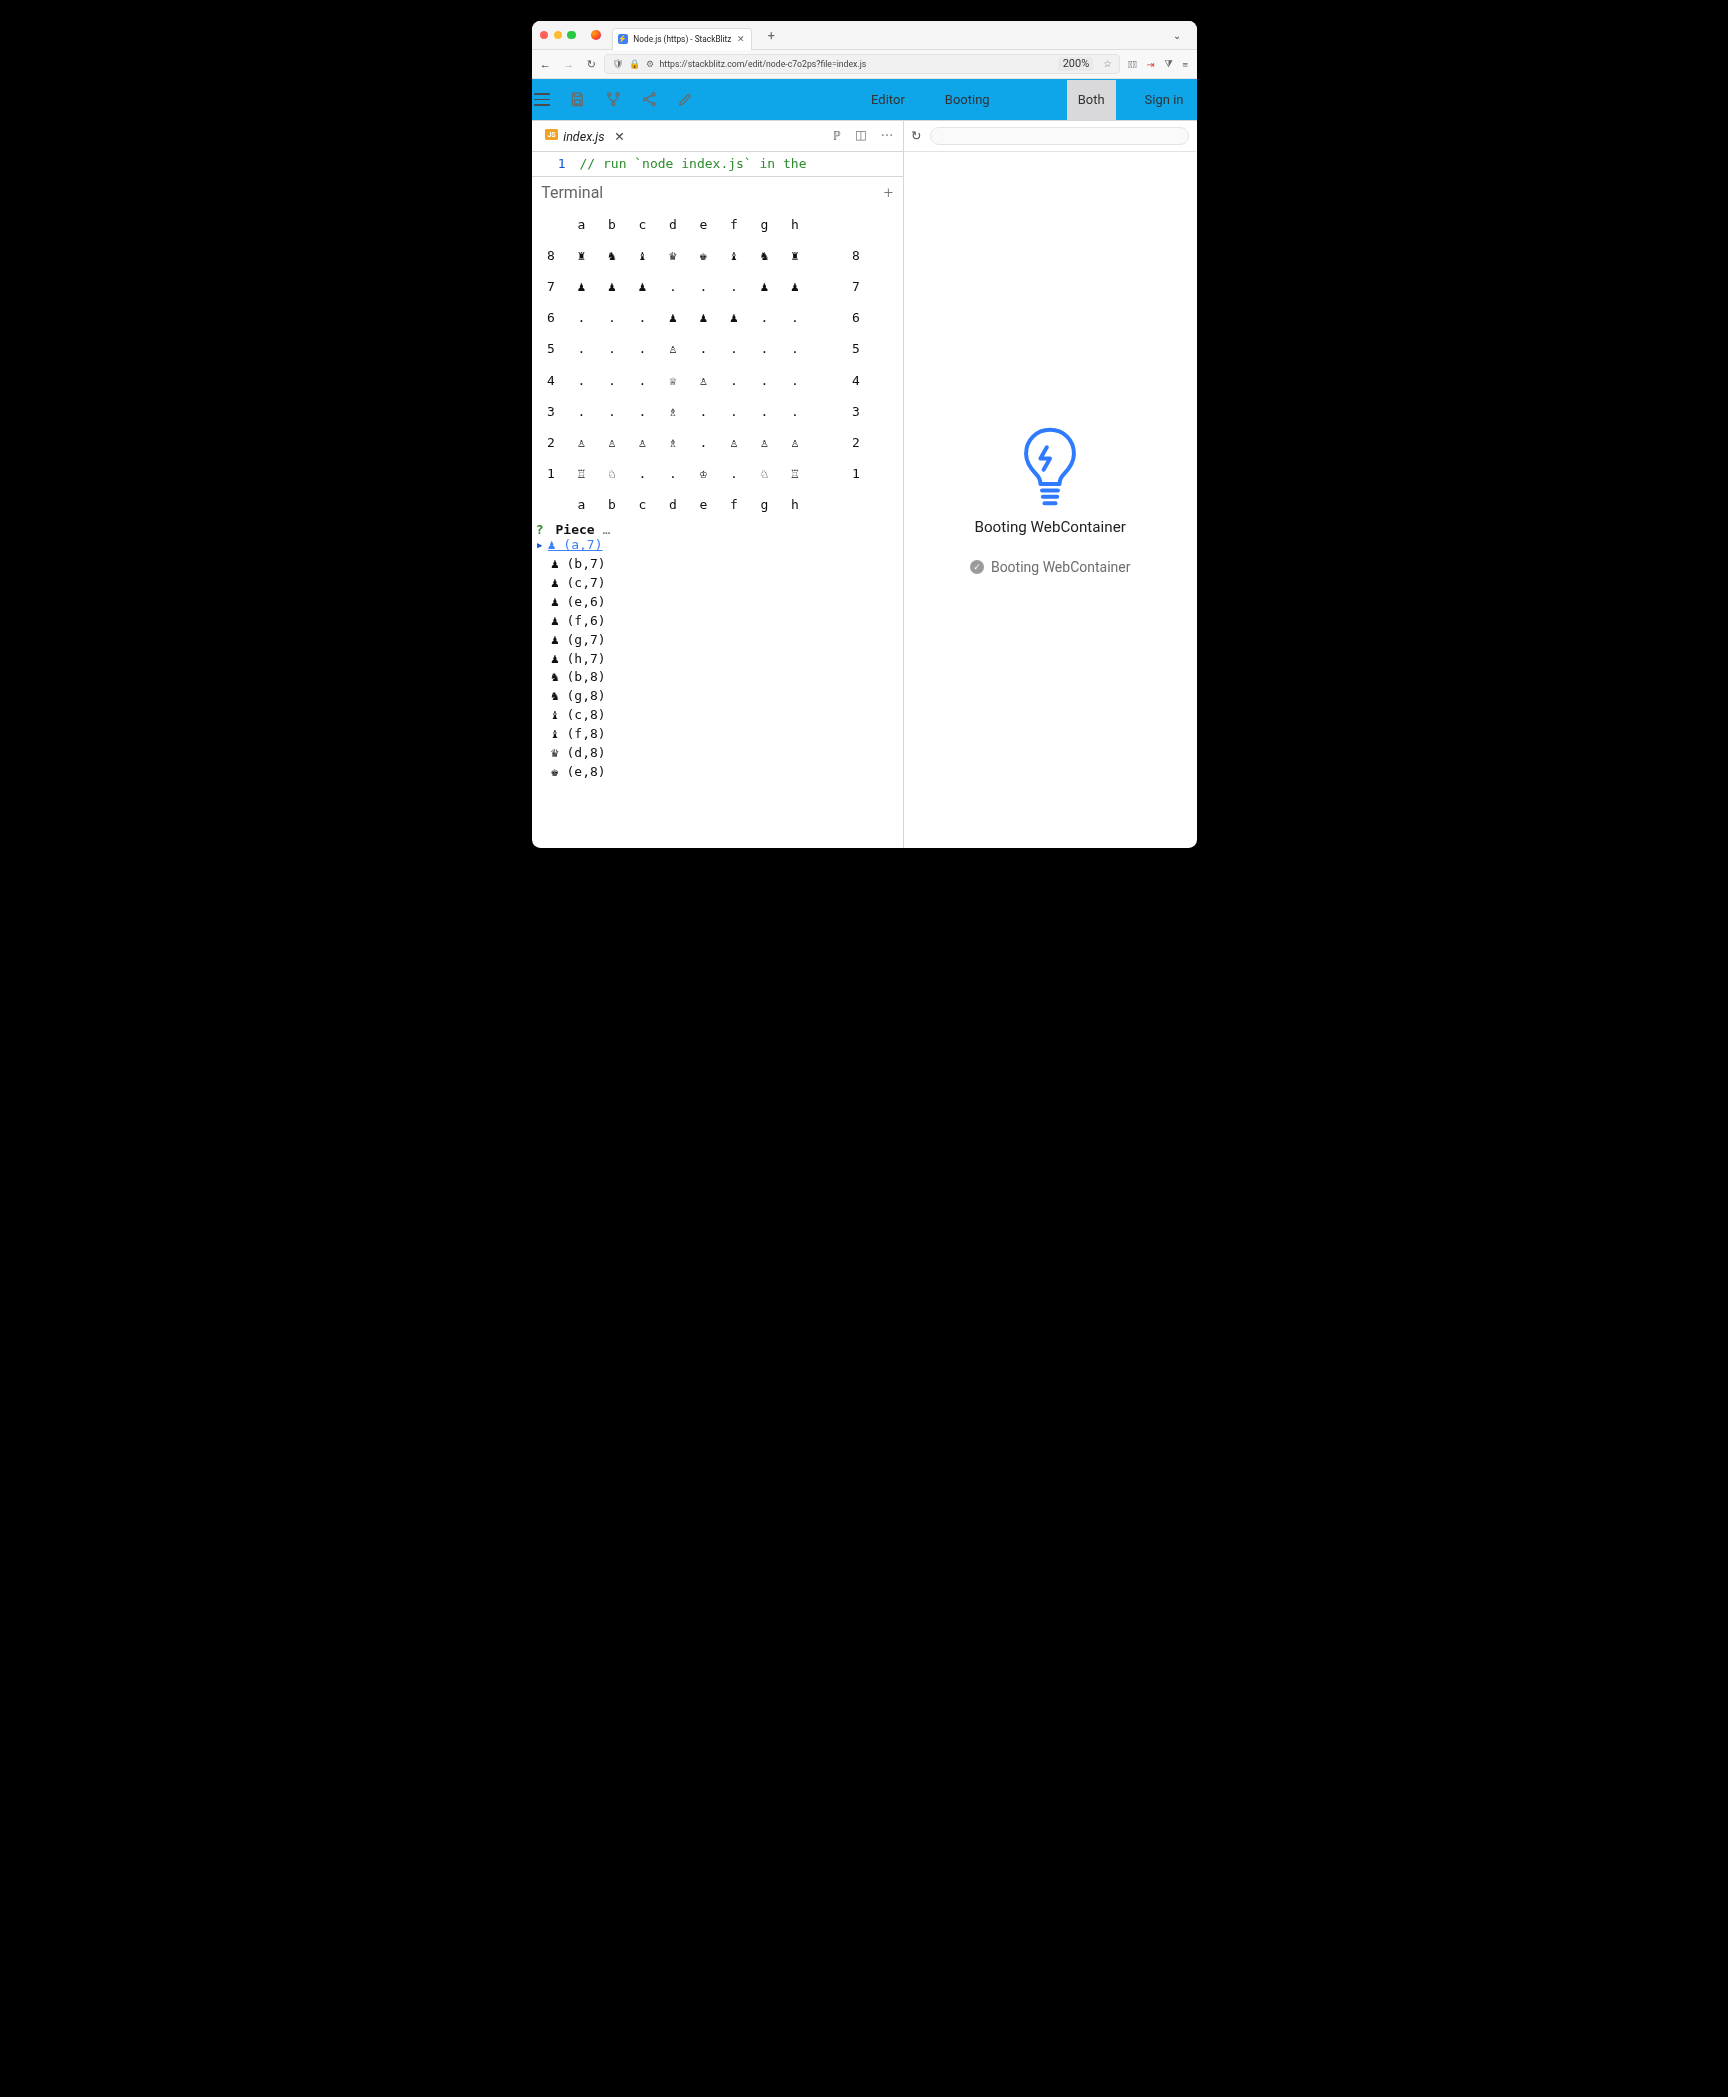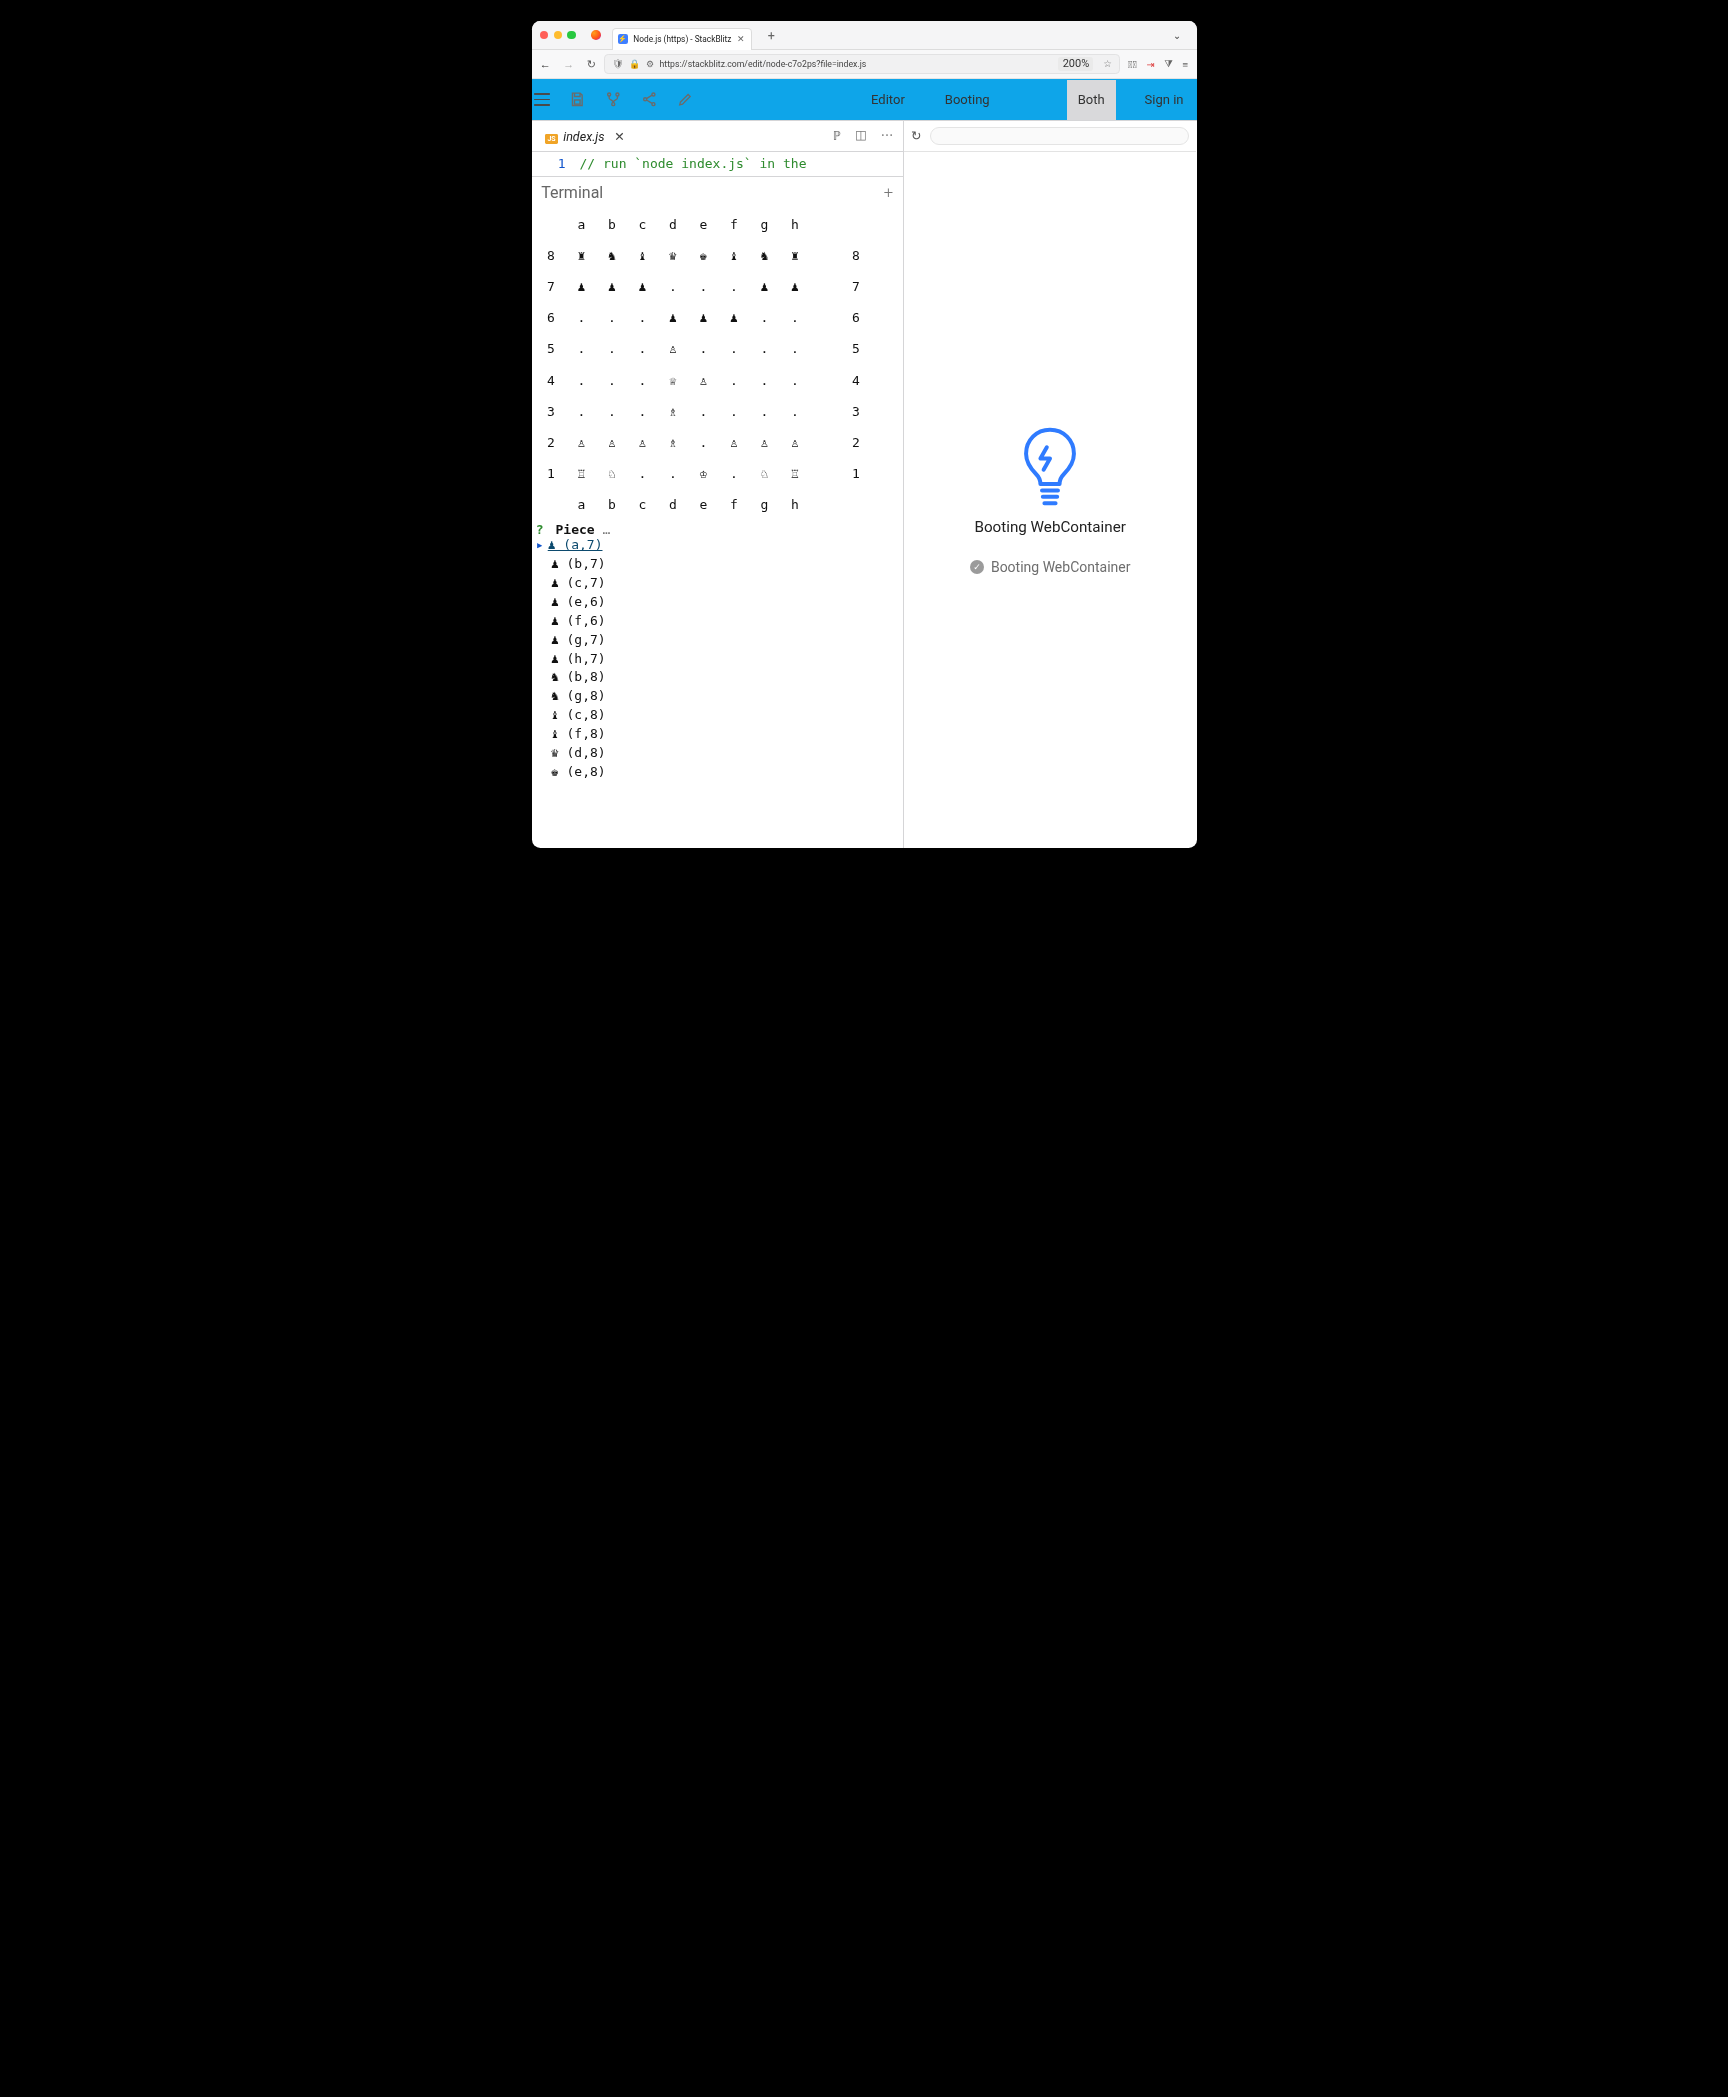--- a/index.html
+++ b/index.html
@@ -70,21 +70,21 @@
   .hbtn svg{ width:16.6px; height:16.6px; }
   .hdr-spacer{flex:1;}
   .hdr-tab { font-size:13px; color:#333; padding:12.5px 11px; cursor:pointer;}
   .hdr-tab.active{ background:#d9d9db;margin-left:48px;}
   
   .split { display:flex; height:727px; }
   .left { width:56%; display:flex; flex-direction:column; border-right:0.7px solid #d5d5d7;}
   .right{ width:44%; display:flex; flex-direction:column;}
   
   .file-row { height:30.5px; display:flex; align-items:flex-end; border-bottom:0.7px solid #d5d5d7; padding-left:5.5px;}
-  .file-tab { display:flex; align-items:flex-end; gap:5.5px; padding:5.5px 8.3px 6.2px; font-size:12.5px; font-style:italic; color:#222;}
+  .file-tab { display:flex; align-items:flex-start; gap:5.5px; padding:5.5px 8.3px 6.2px; font-size:12.5px; font-style:italic; color:#222;}
   .js-badge{ background:#f0a427; color:#fff; font-size:7px; font-weight:700; padding:1.4px 2.1px; border-radius:1.4px; font-style:normal;}
   .file-close{ color:#444; font-size:12.5px; margin-left:4.2px; font-style:normal;}
   .file-row-spacer{flex:1;}
   .file-row-icons{ display:flex; gap:14px; padding-right:9.7px; padding-bottom:7px; color:#777;}
   .file-row-icons span{ font-size:12.5px;}
   
   .code-area{ background:#fff;}
   .code-line{ display:flex; font-family:"SFMono-Regular",Consolas,monospace; font-size:13px; padding:4.2px 0 5.5px;}
   .gutter{ width:48px; text-align:right; padding-right:14px; color:#1155cc;}
   .code{ color:#2e8b2e;}
@@ -96,21 +96,21 @@
   .term{ font-family:"SFMono-Regular",Consolas,monospace; font-size:13px; color:#111; padding:5.5px 4.2px 9.7px 4.2px; line-height:1.0;}
   .board{ white-space:pre; letter-spacing:0; line-height:2.4; padding-left:0;}
   .board-row span{ display:inline-block; width:30.5px; text-align:center;}
   .board-row .edge{ font-weight:400;}
   .prompt-line{ margin-top:3px;}
   .q{ color:#2e8b2e; font-weight:700; margin-right:4.2px;}
   .bold{ font-weight:700;}
   .ellips{ color:#777;}
   .sel-line{ color:#1155cc;}
   .sel-line .tri{ color:#1155cc; margin-right:4.2px;}
-  .sel-text{ text-decoration:underline; color:#0c4a6e;}
+  .sel-text{ text-decoration:underline; color:#3b82f6;}
   .opt-line{ padding-left:15.2px;}
   .list-lines div{ line-height:1.45;}
   
   .preview-top{ height:30.5px; display:flex; align-items:center; border-bottom:0.7px solid #e3e3e3; padding:0 7px; gap:8.3px;}
   .reload{ color:#555; font-size:12.5px;}
   .url-pill{ flex:1; height:18px; border:0.7px solid #e4e4e4; border-radius:9px; background:#fafafa;}
   .preview-body{ flex:1; display:flex; flex-direction:column; align-items:center; justify-content:center; gap:3px;}
   .bulb svg{ width:64px; height:83px; }
   .boot-h{ font-size:15.2px; color:#222; margin-top:4.2px;}
   .boot-row{ display:flex; align-items:center; gap:7px; font-size:14px; color:#6e6e6e; margin-top:19.4px;}

